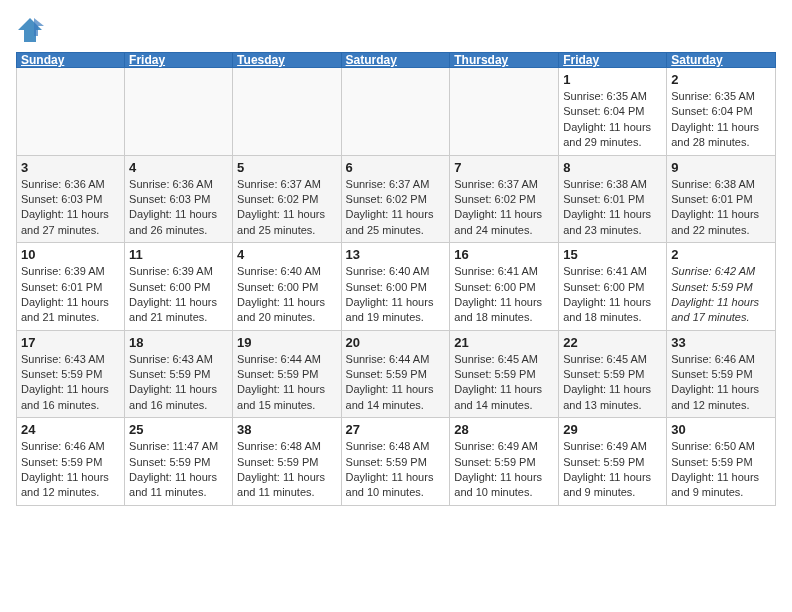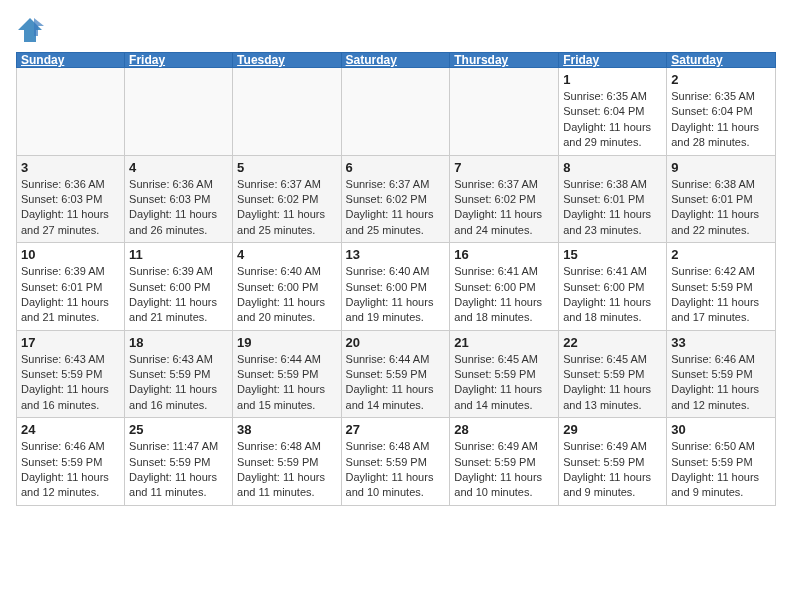--- a/index.html
+++ b/index.html
@@ -223,21 +223,21 @@
         </td>
         <td>
           <div class="day-number">15</div>
           <div class="day-info" style="white-space: pre-line;">Sunrise: 6:41 AM
 Sunset: 6:00 PM
 Daylight: 11 hours
 and 18 minutes.</div>
         </td>
         <td>
           <div class="day-number">2</div>
-          <div class="day-info" style="white-space: pre-line;">Sunrise: 6:42 AM
+          <div class="day-info" style="white-space: pre-line; font-style: italic;">Sunrise: 6:42 AM
 Sunset: 5:59 PM
 Daylight: 11 hours
 and 17 minutes.</div>
         </td>
       </tr>
       <tr class="row-even">
         <td>
           <div class="day-number">17</div>
           <div class="day-info" style="white-space: pre-line;">Sunrise: 6:43 AM
 Sunset: 5:59 PM

